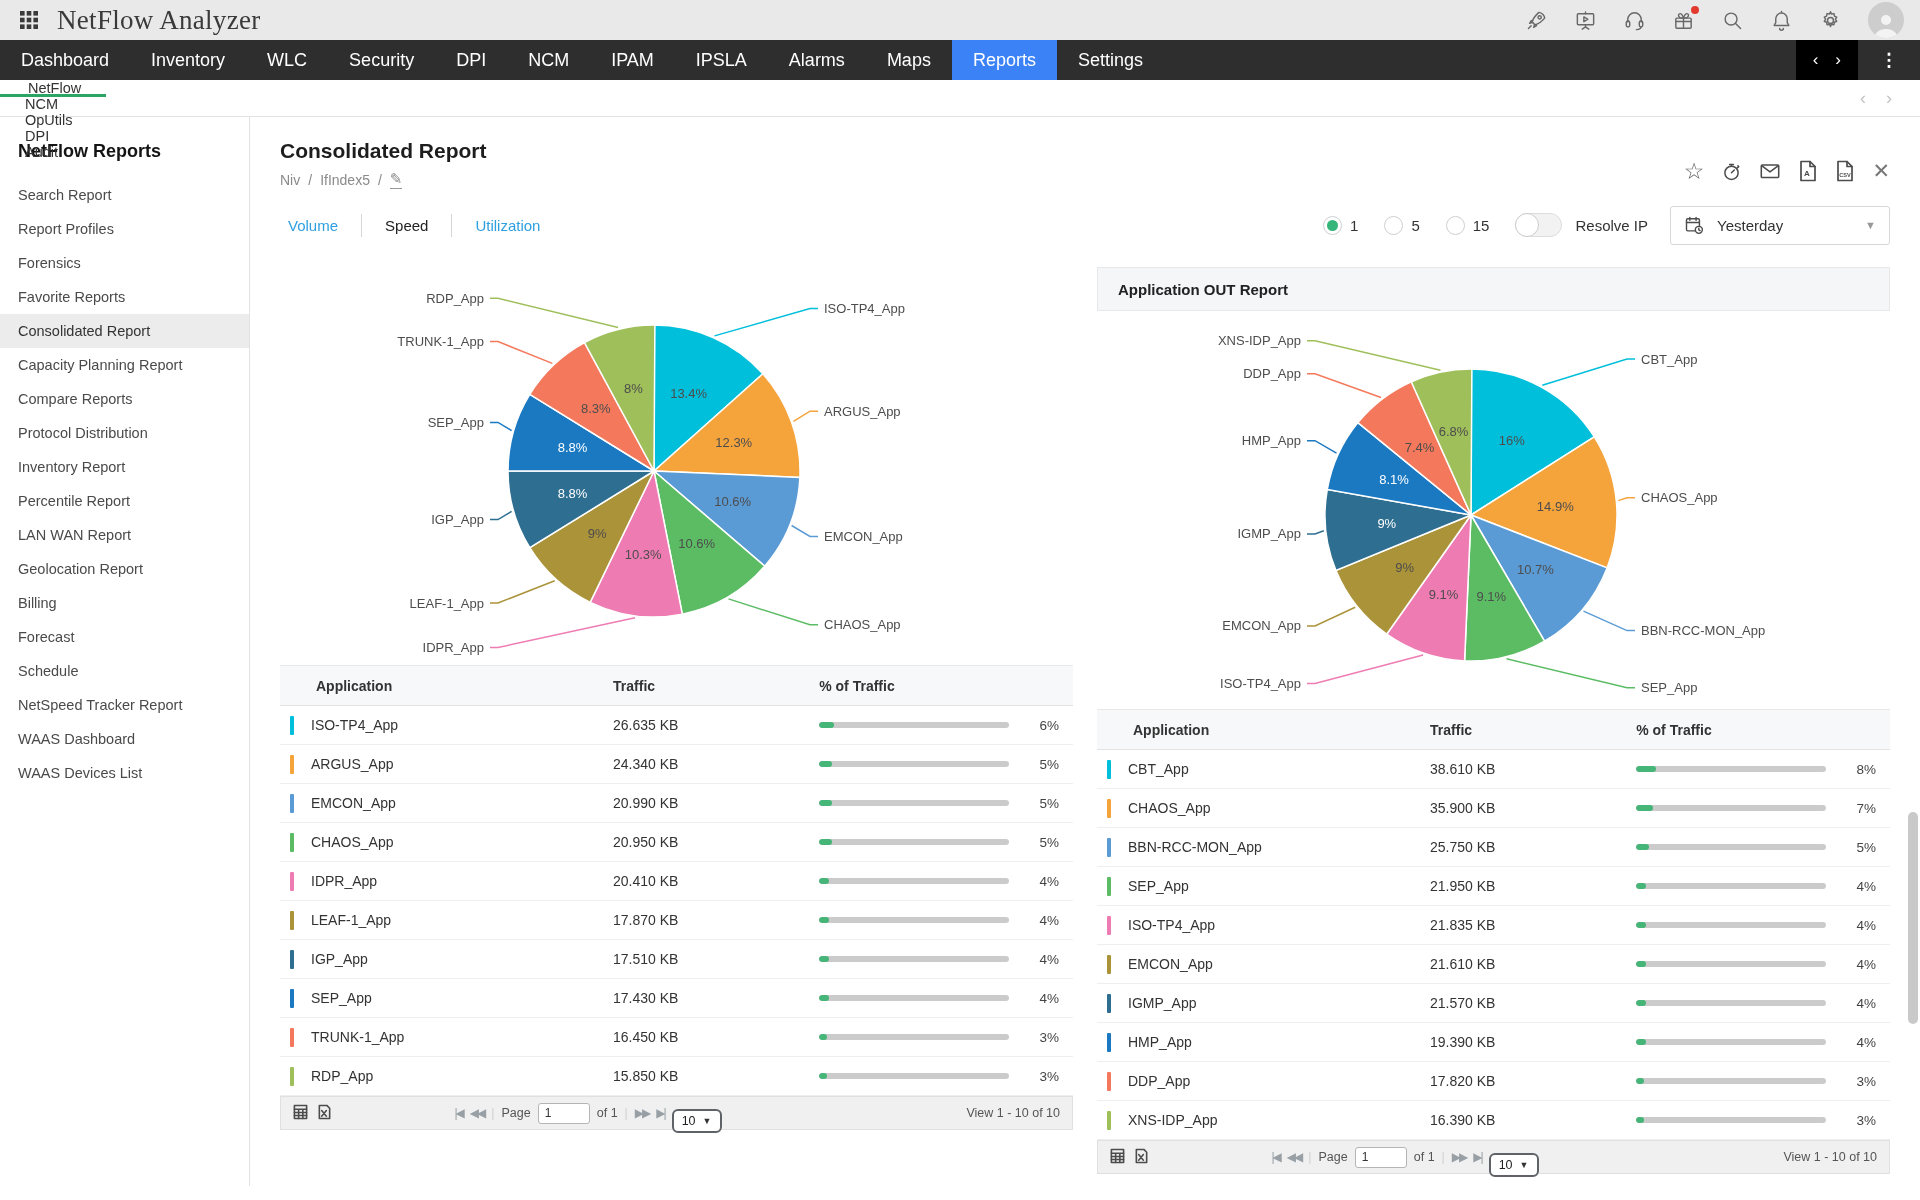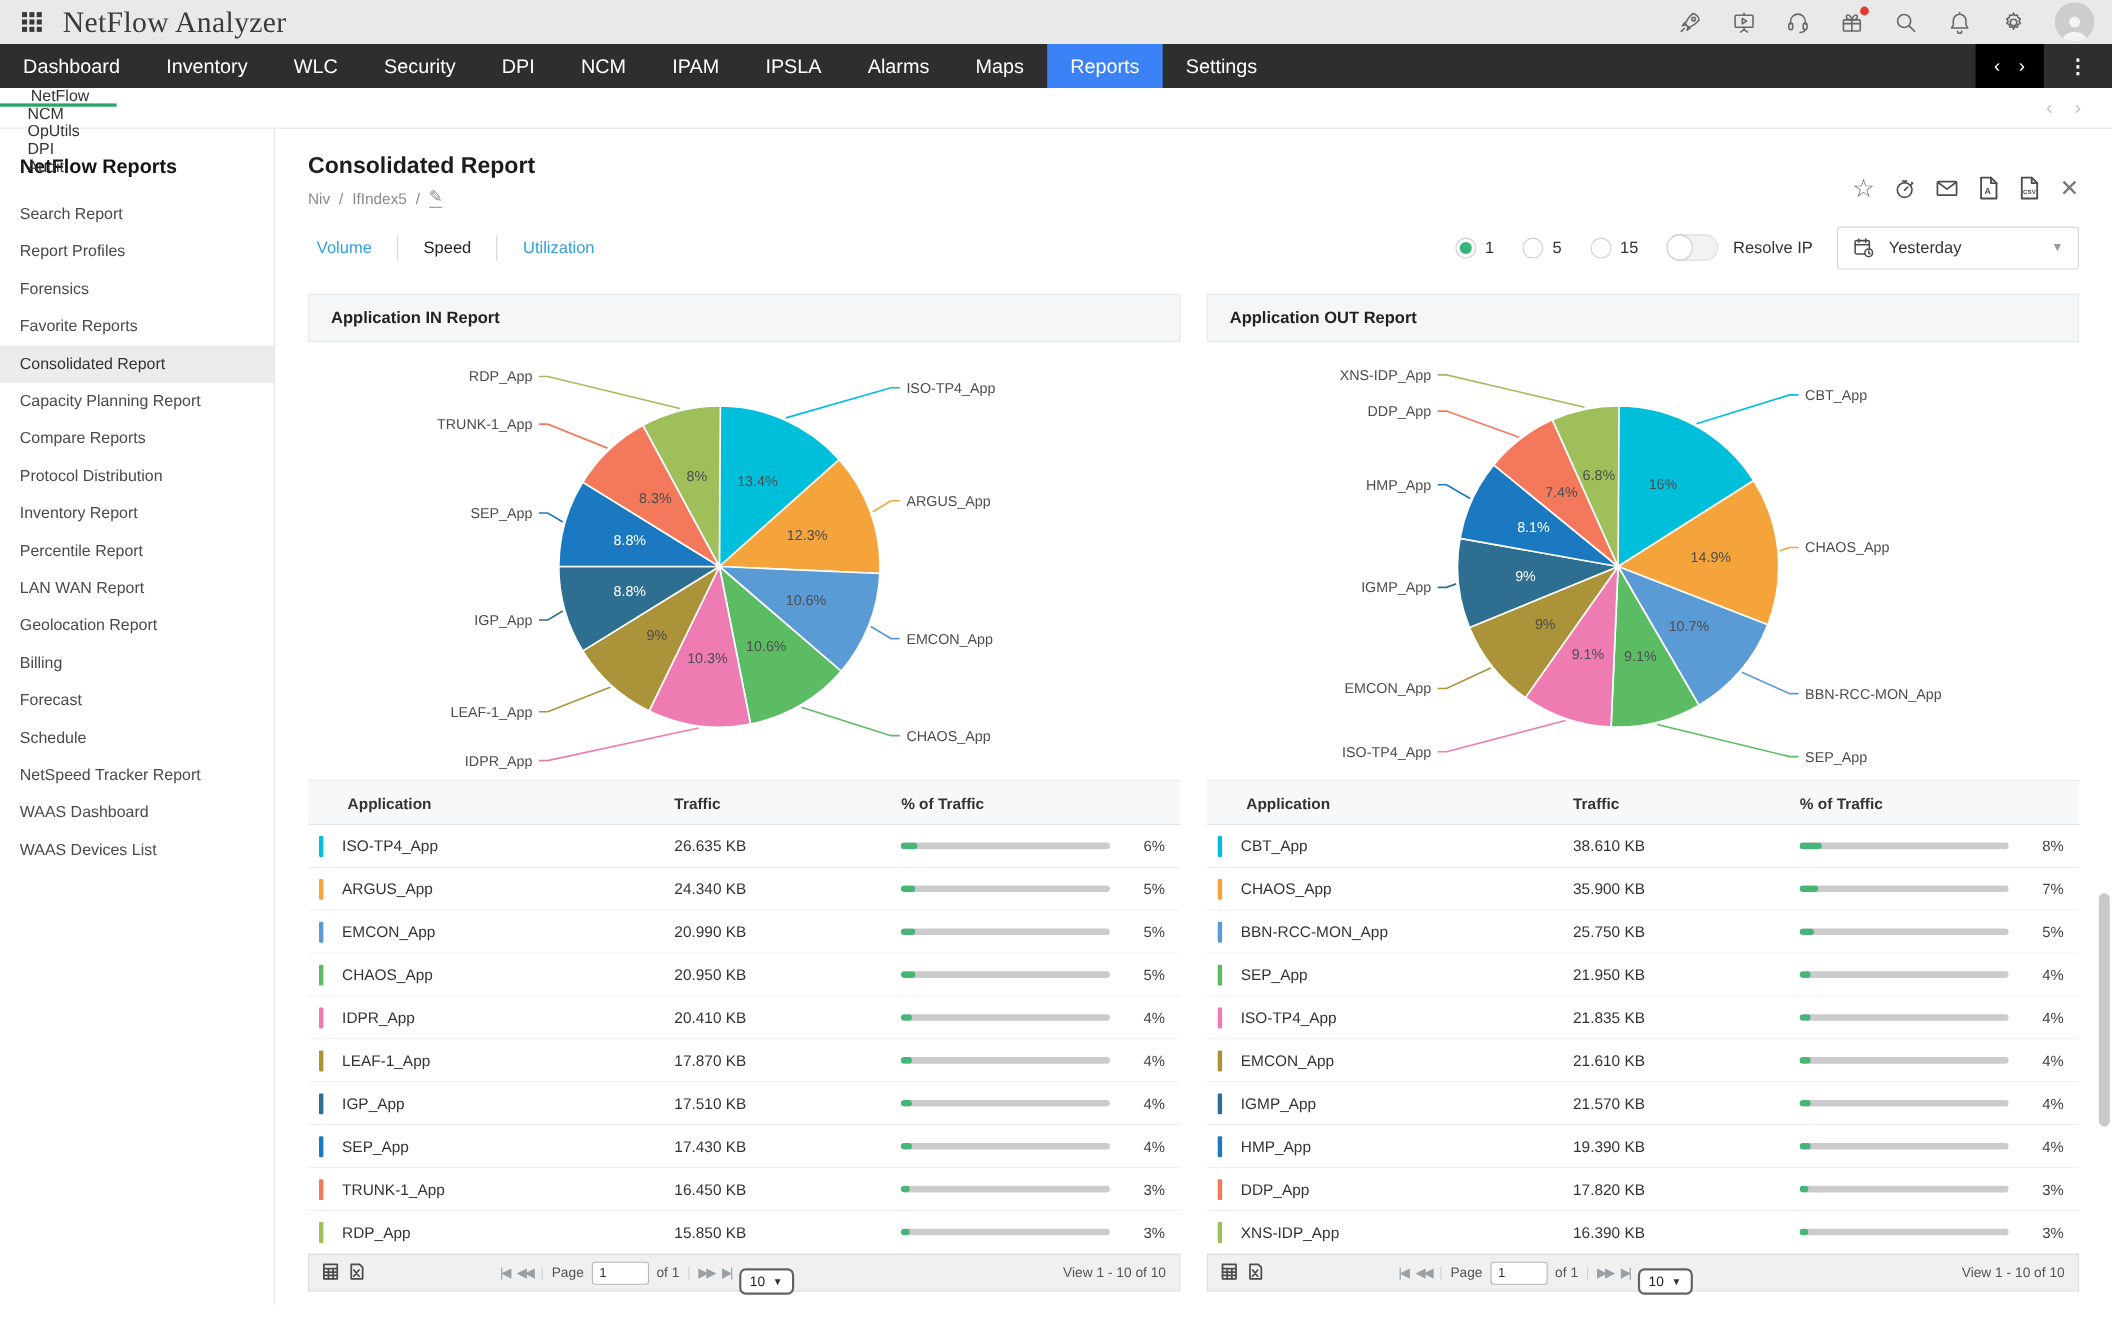--- a/index.html
+++ b/index.html
@@ -303,23 +303,20 @@
               <path d="M17.8 15.9v2l1.4.9"></path>
             </svg>
           <span class="date-text">Yesterday</span>
           <span class="date-caret">▼</span>
         </div>
       </div>
     </div>
 
     <div class="panels" id="panels">
   <section class="panel">
-    <div class="panel-header">
-      <span class="panel-title-text">Application IN Report</span>
-    </div>
     <div class="pie-wrap">
       <svg class="pie" width="792" height="398" viewBox="0 0 792 398">
               <path d="M374 204 L374.0 58.0 A146 146 0 0 1 482.9 106.8 Z" fill="#00bfdb" stroke="#ffffff" stroke-width="1.5"></path>
               <text x="408.60440364867407" y="130.7132763786714" text-anchor="middle" fill="#4d4d4d" font-size="13">13.4%</text>
               <polyline points="434.5,68.9 530,41.5 538,41.5" fill="none" stroke="#00bfdb" stroke-width="1.5"></polyline>
               <text x="544" y="46.040897442176515" text-anchor="start" fill="#4d4d4d" font-size="13">ISO-TP4_App</text>
               <path d="M374 204 L482.9 106.8 A146 146 0 0 1 519.9 210.4 Z" fill="#f5a43c" stroke="#ffffff" stroke-width="1.5"></path>
               <text x="453.7635046640204" y="179.5661166262363" text-anchor="middle" fill="#4d4d4d" font-size="13">12.3%</text>
               <polyline points="513.4,154.3 530,144.2 538,144.2" fill="none" stroke="#f5a43c" stroke-width="1.5"></polyline>
               <text x="544" y="148.73109068812067" text-anchor="start" fill="#4d4d4d" font-size="13">ARGUS_App</text>

